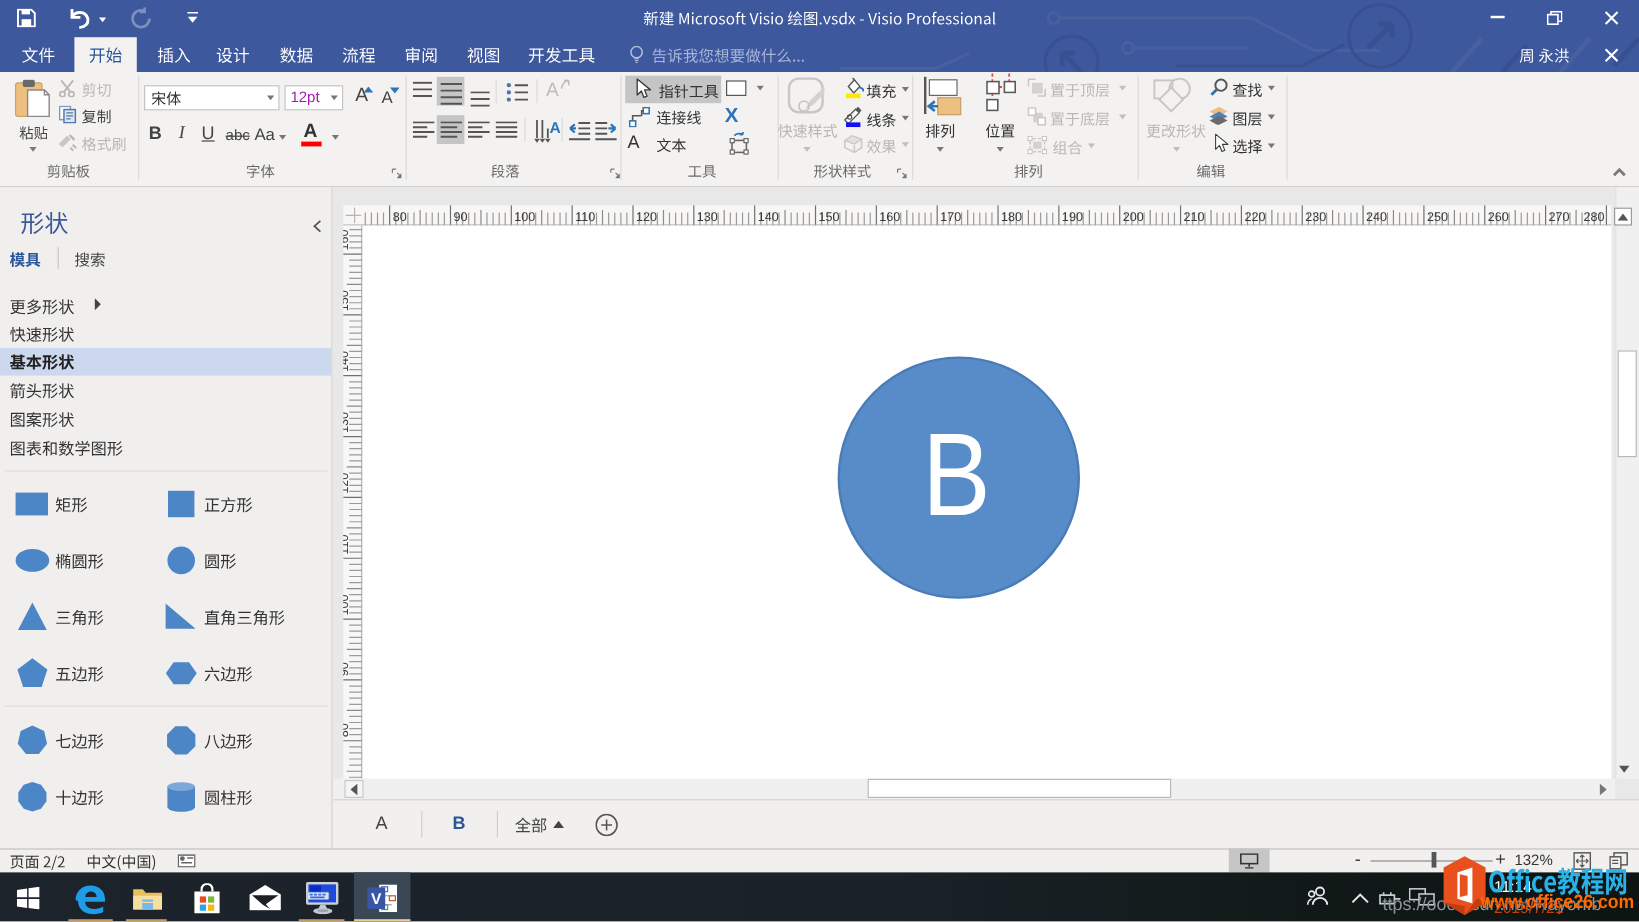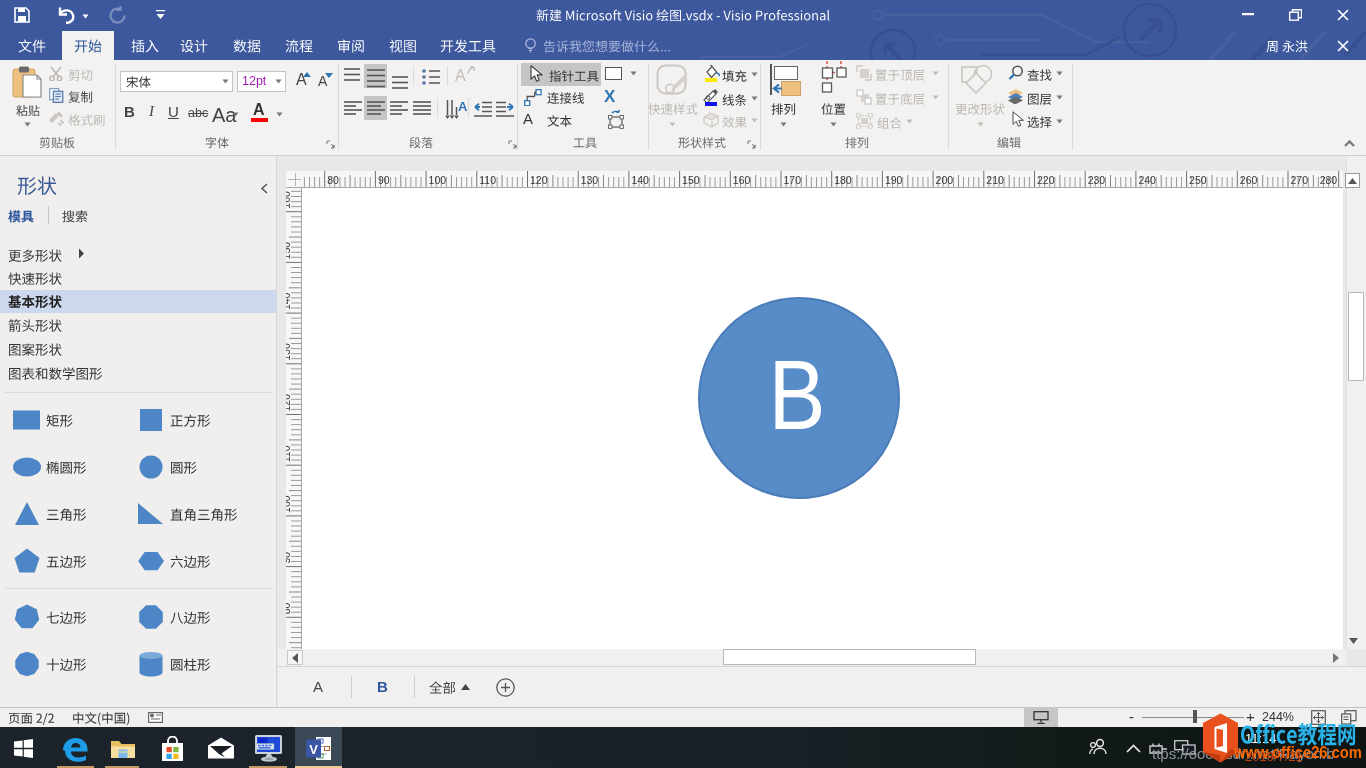--- a/index.html
+++ b/index.html
@@ -440,21 +440,21 @@
     <path d="M4 0L8 5H0z" fill="#2e75b6"></path>
   </svg>
 <div class="txt" style="left:318px;top:73px;font-size:14px;color:#444">A</div>
 <svg class="abs" style="left:325px;top:72px" width="8" height="6">
     <path d="M4 6L0 1h8z" fill="#2e75b6"></path>
   </svg>
 <div class="txt" style="left:124px;top:103px;font-size:15px;font-weight:bold;color:#444">B</div>
 <div class="txt" style="left:149px;top:103px;font-size:15px;font-style:italic;font-family:'Liberation Serif',serif;color:#444">I</div>
 <div class="txt" style="left:168px;top:103px;font-size:15px;text-decoration:underline;color:#444">U</div>
 <div class="txt" style="left:188px;top:106px;font-size:12.5px;text-decoration:line-through;color:#444">abc</div>
-<div class="txt" style="left:212px;top:104px;font-size:20px;color:#444">Aa</div>
+<div class="txt" style="left:212px;top:104px;font-size:14px;color:#444">Aa</div>
 <svg style="position:absolute;left:232px;top:112px" width="7" height="5">
     <path d="M0.5 0.5h6l-3 4z" fill="#777"></path>
   </svg>
 <div class="txt" style="left:253px;top:101px;font-size:16px;font-weight:bold;color:#333">A</div>
 <div class="abs" style="left:251px;top:118px;width:17px;height:4px;background:#f00"></div>
 <svg style="position:absolute;left:276px;top:112px" width="7" height="5">
     <path d="M0.5 0.5h6l-3 4z" fill="#777"></path>
   </svg>
 <div class="abs" style="left:364px;top:64px;width:23px;height:24px;background:#c5c5c5"></div>
 <svg class="abs" style="left:344px;top:68px" width="22" height="16.5">
@@ -1002,21 +1002,21 @@
   </svg>
 <div class="abs" style="left:1024px;top:707px;width:34px;height:20px;background:#c6c6c6"></div>
 <svg class="abs" style="left:1033px;top:711px" width="16" height="13">
     <rect x="1" y="0.7" width="14" height="8" fill="none" stroke="#333" stroke-width="1.3"></rect>
     <path d="M8 9v2.2M4.5 12.4h7" stroke="#333" stroke-width="1.3"></path>
   </svg>
 <div class="txt" style="left:1129px;top:708px;font-size:15px;color:#333">-</div>
 <div class="abs" style="left:1142px;top:716.5px;width:102px;height:1px;background:#8a8a8a"></div>
 <div class="abs" style="left:1193px;top:710px;width:4px;height:13px;background:#555"></div>
 <div class="txt" style="left:1246px;top:708px;font-size:15px;color:#333">+</div>
-<div class="txt" style="left:1262px;top:710px;font-size:12.5px;color:#333">244%</div>
+<div class="txt" style="left:1262px;top:710px;font-size:12.5px;color:#333">132%</div>
 <svg class="abs" style="left:1311px;top:710px" width="15" height="15">
     <rect x="0.7" y="0.7" width="13.6" height="13.6" fill="none" stroke="#555" stroke-width="1.2"></rect>
     <path d="M7.5 2.5v10M2.5 7.5h10M7.5 2.5l-1.8 1.8M7.5 2.5l1.8 1.8M7.5 12.5l-1.8-1.8M7.5 12.5l1.8-1.8M2.5 7.5l1.8-1.8M2.5 7.5l1.8 1.8M12.5 7.5l-1.8-1.8M12.5 7.5l-1.8 1.8" stroke="#555" stroke-width="1"></path>
   </svg>
 <svg class="abs" style="left:1341px;top:710px" width="16" height="15">
     <rect x="4" y="0.7" width="11" height="10" fill="none" stroke="#555" stroke-width="1.2"></rect>
     <rect x="0.7" y="4" width="9" height="10" fill="#f1f0ef" stroke="#555" stroke-width="1.2"></rect>
     <path d="M2.5 7h5M2.5 9.5h5" stroke="#555" stroke-width="1"></path>
   </svg>
 <div class="abs" style="left:0;top:727px;width:1366px;height:41px;background:linear-gradient(90deg,#1c232b 0%,#1a2128 55%,#121a19 78%,#0d1412 100%)"></div>

